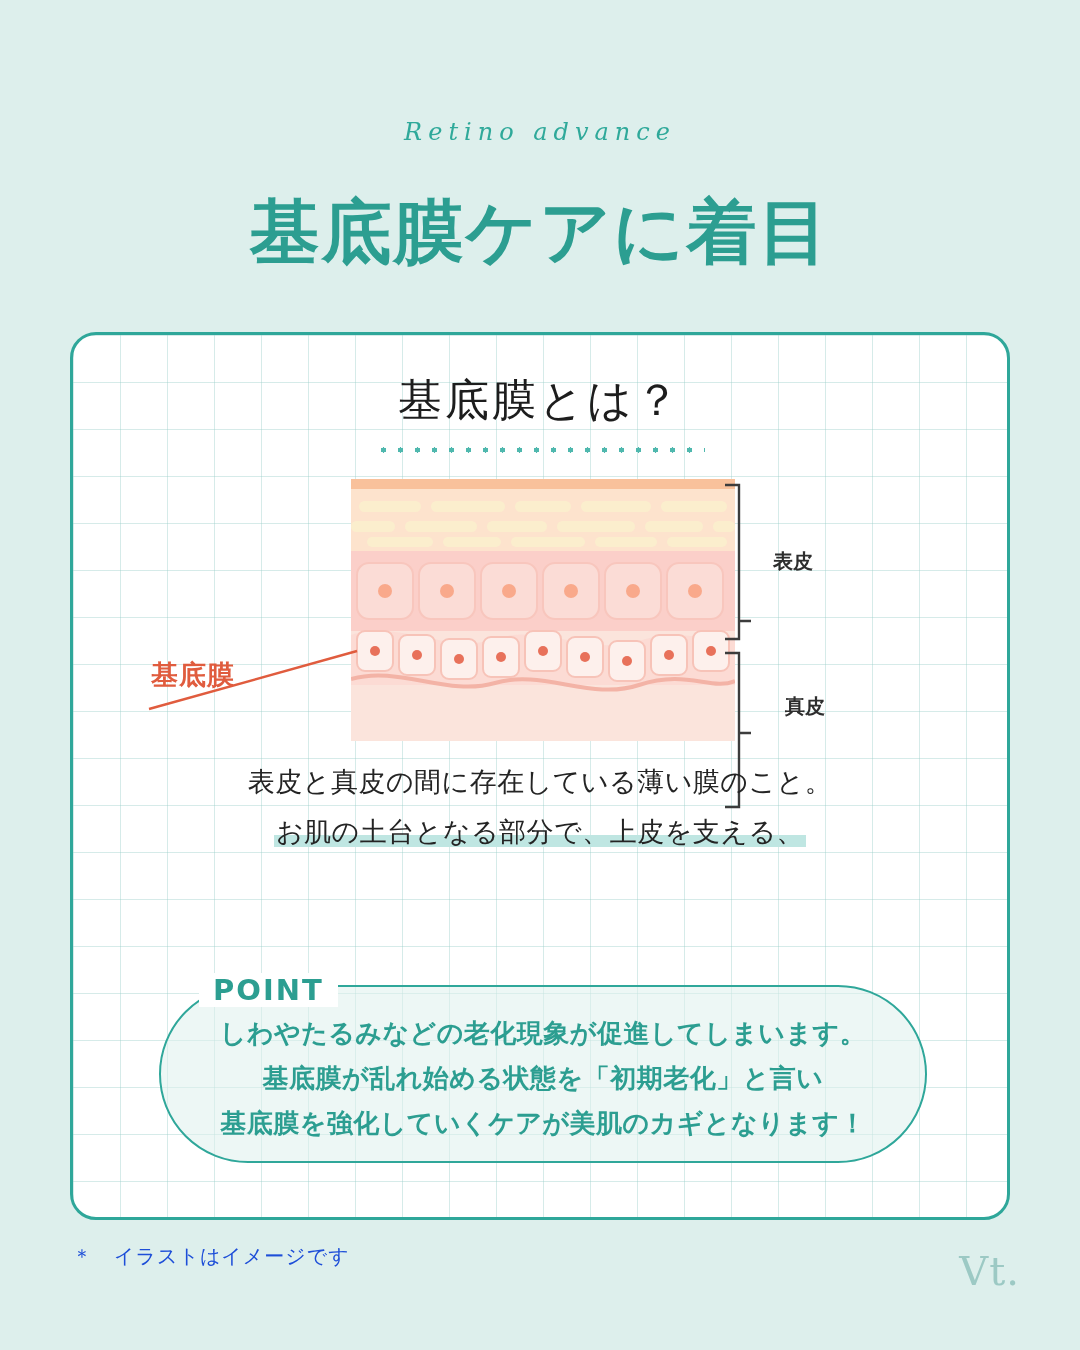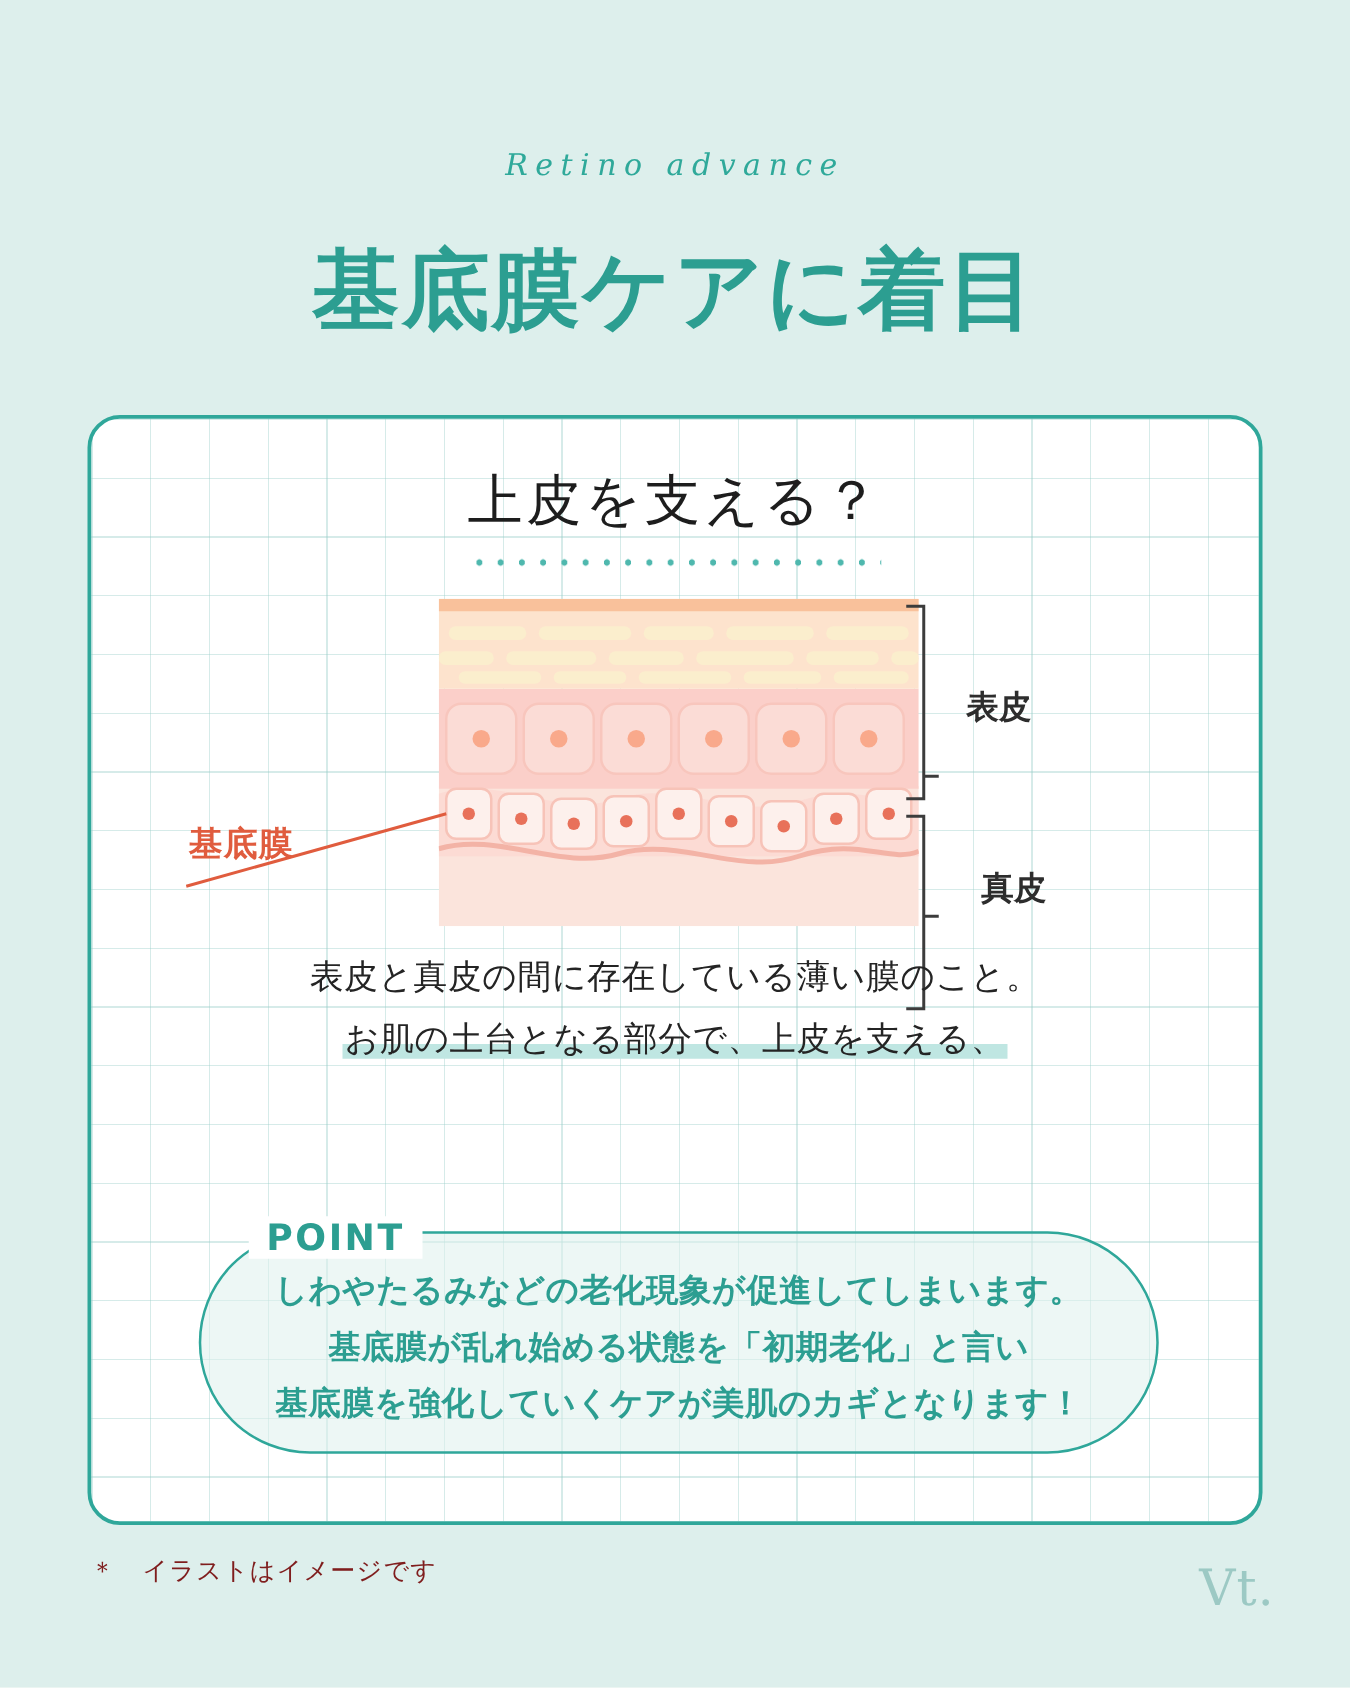--- a/index.html
+++ b/index.html
@@ -97,21 +97,21 @@
     width: 384px;
     height: 260px;
   }
   .skin-svg { display: block; }
 
   
   .bracket-label {
     position: absolute;
     font-family: Liberation Serif, serif;
     font-weight: bold;
-    font-size: 26px;
+    font-size: 20px;
     color: #2d2d2d;
   }
   .lbl-hyouhi { left: 700px; top: 213px; }
   .lbl-shinpi { left: 700px; top: 358px; margin-left: 12px; }
 
   .kiteimaku-label {
     position: absolute;
     left: 78px;
     top: 322px;
     font-family: "DejaVu Sans", sans-serif;
@@ -179,21 +179,21 @@
   }
   .point-text .line { display: block; }
 
   
   .footnote {
     position: absolute;
     left: 72px;
     top: 1243px;
     font-family: "DejaVu Sans", sans-serif;
     font-size: 20px;
-    color: #7f1d1d;
+    color: #1d4ed8;
     letter-spacing: 1px;
   }
   .logo {
     position: absolute;
     right: 60px;
     top: 1248px;
     font-family: "DejaVu Serif", serif;
     font-size: 40px;
     color: #9cc9c4;
     letter-spacing: 1px;
@@ -202,21 +202,21 @@
 </head>
 <body>
 
 <div class="page">
 
   <div class="script-title">Retino advance</div>
   <div class="main-title">基底膜ケアに着目</div>
 
   <div class="card">
 
-    <div class="card-title">上皮を支える？</div>
+    <div class="card-title">基底膜とは？</div>
     <div class="dotted-rule"></div>
 
     <div class="skin-wrap">
       <svg class="skin-svg" width="384" height="262" viewBox="0 0 384 262" xmlns="http://www.w3.org/2000/svg">
 
         <rect x="0" y="150" width="384" height="112" fill="#fbe4dc"></rect>
 
         <rect x="0" y="72" width="384" height="80" fill="#fbcfc9"></rect>
 
         <rect x="0" y="0" width="384" height="72" fill="#fde3cd"></rect>

